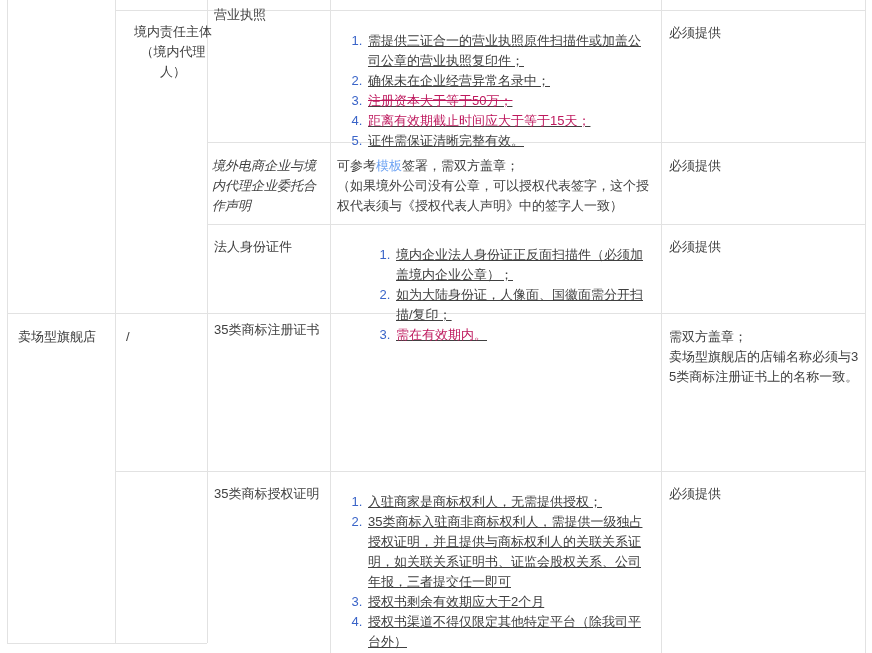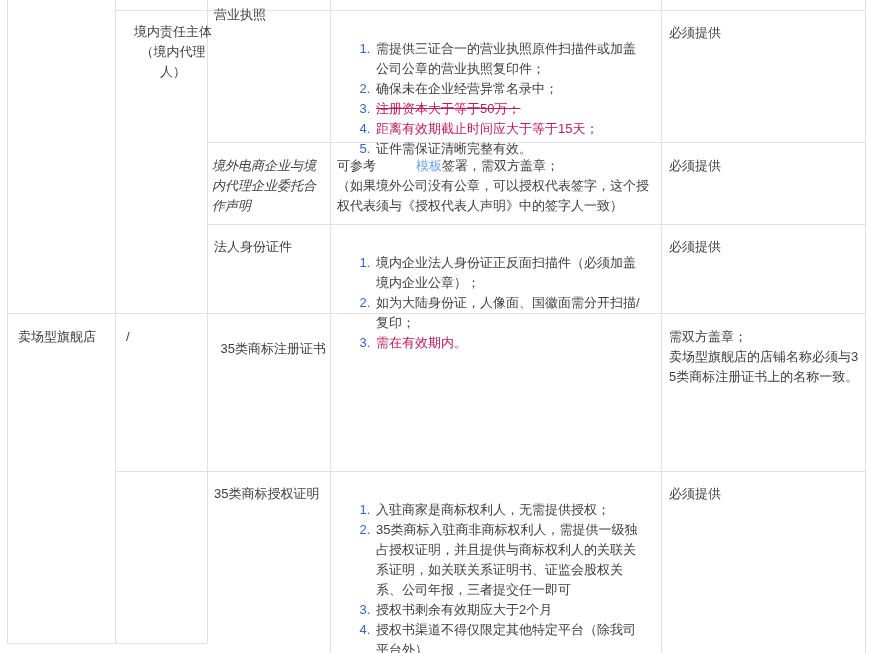--- a/index.html
+++ b/index.html
@@ -3,26 +3,26 @@
 <meta charset="utf-8">
 <style>
   html,body{margin:0;padding:0;background:#ffffff;}
   body{font-family:"Liberation Sans","DejaVu Sans",sans-serif;}
   #canvas{position:relative;width:872px;height:653px;background:#fff;overflow:hidden;
           font-size:13px;line-height:20px;color:#404040;}
   .vline{position:absolute;width:1px;background:#e2e2e2;}
   .hline{position:absolute;height:1px;background:#e2e2e2;}
   .cell{position:absolute;box-sizing:border-box;}
   .center{text-align:center;margin-left:12px;}
-  ol.req{margin:16px;padding:0 4px 0 28px;list-style:decimal;}
+  ol.req{margin:8px;padding:0 4px 0 28px;list-style:decimal;text-decoration:underline;}
   ol.req li{padding-left:2px;}
   ol.req li::marker{color:#3a64c8;}
   .red{color:#be185d;}
   .strike{text-decoration:line-through;}
-  a.tpl{color:#6da3f3;text-decoration:none;cursor:pointer;margin-left:40px;}
+  a.tpl{color:#6da3f3;text-decoration:none;cursor:pointer;}
   .wrapcjk{overflow-wrap:break-word;word-break:break-all;}
 </style>
 </head>
 <body>
 
 <div id="canvas">
 
   <div class="vline" style="left:7px;top:0;height:643px;"></div>
   <div class="vline" style="left:115px;top:0;height:643px;"></div>
   <div class="vline" style="left:207px;top:0;height:643px;"></div>
@@ -66,39 +66,39 @@
     </div>
     <div>（如果境外公司没有公章，可以授权代表签字，这个授权代表须与《授权代表人声明》中的签字人一致）</div>
   </div>
   <div class="cell" style="left:669px;top:156px;width:190px;">
     <span>必须提供</span>
   </div>
 
   <div class="cell" style="left:214px;top:237px;width:112px;">
     <span>法人身份证件</span>
   </div>
-  <div class="cell" style="left:330px;top:237px;width:331px;">
+  <div class="cell" style="left:330px;top:237px;width:331px;padding-left:28px;">
     <ol class="req wrapcjk">
       <li><span>境内企业法人身份证正反面扫描件（必须加盖境内企业公章）；</span></li>
       <li><span>如为大陆身份证，人像面、国徽面需分开扫描/复印；</span></li>
       <li><span class="red">需在有效期内。</span></li>
     </ol>
   </div>
   <div class="cell" style="left:669px;top:237px;width:190px;">
     <span>必须提供</span>
   </div>
 
   <div class="cell" style="left:18px;top:327px;width:92px;">
     <span>卖场型旗舰店</span>
   </div>
   <div class="cell" style="left:126px;top:327px;width:76px;">
     <span>/</span>
   </div>
 
-  <div class="cell" style="left:214px;top:339px;width:112px;text-align:right;">
+  <div class="cell" style="left:214px;top:320px;width:112px;">
     <span>35类商标注册证书</span>
   </div>
   <div class="cell wrapcjk" style="left:669px;top:327px;width:194px;">
     <div>需双方盖章；</div>
     <div>卖场型旗舰店的店铺名称必须与35类商标注册证书上的名称一致。</div>
   </div>
 
   <div class="cell" style="left:214px;top:484px;width:112px;">
     <span>35类商标授权证明</span>
   </div>

